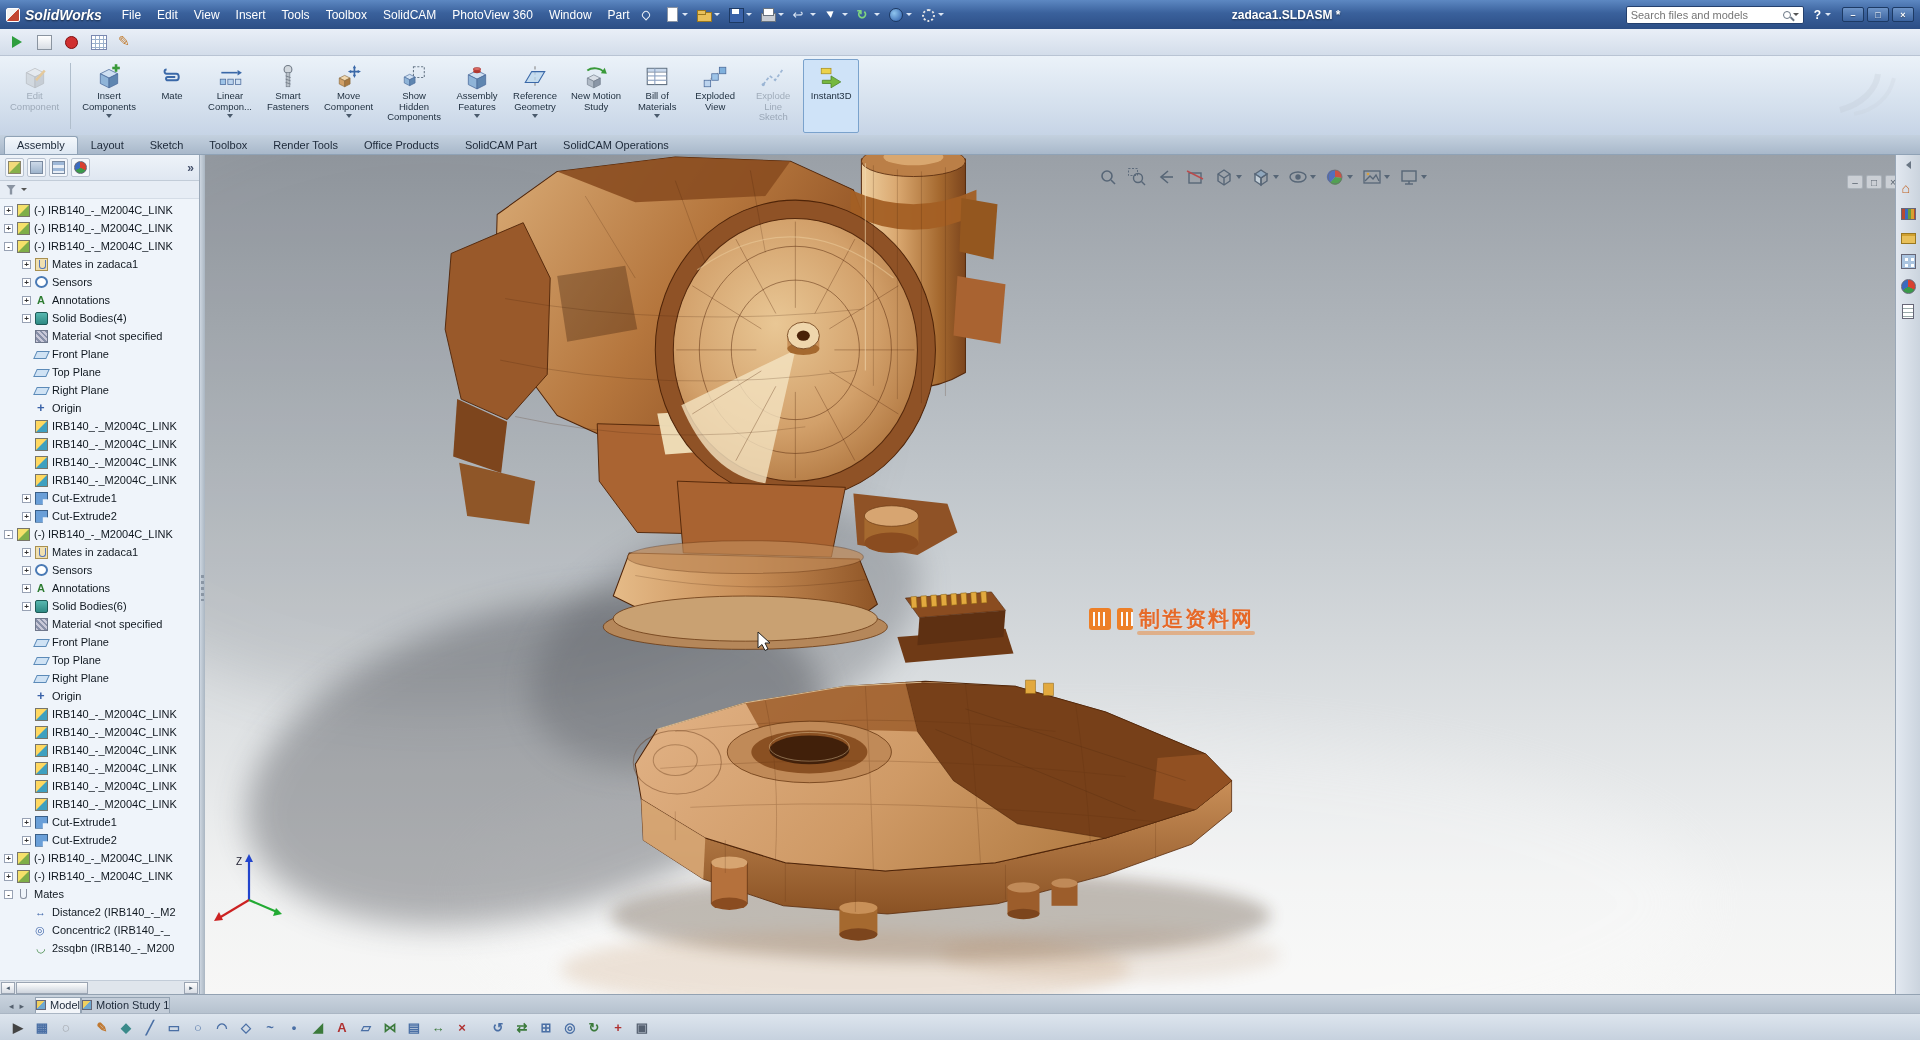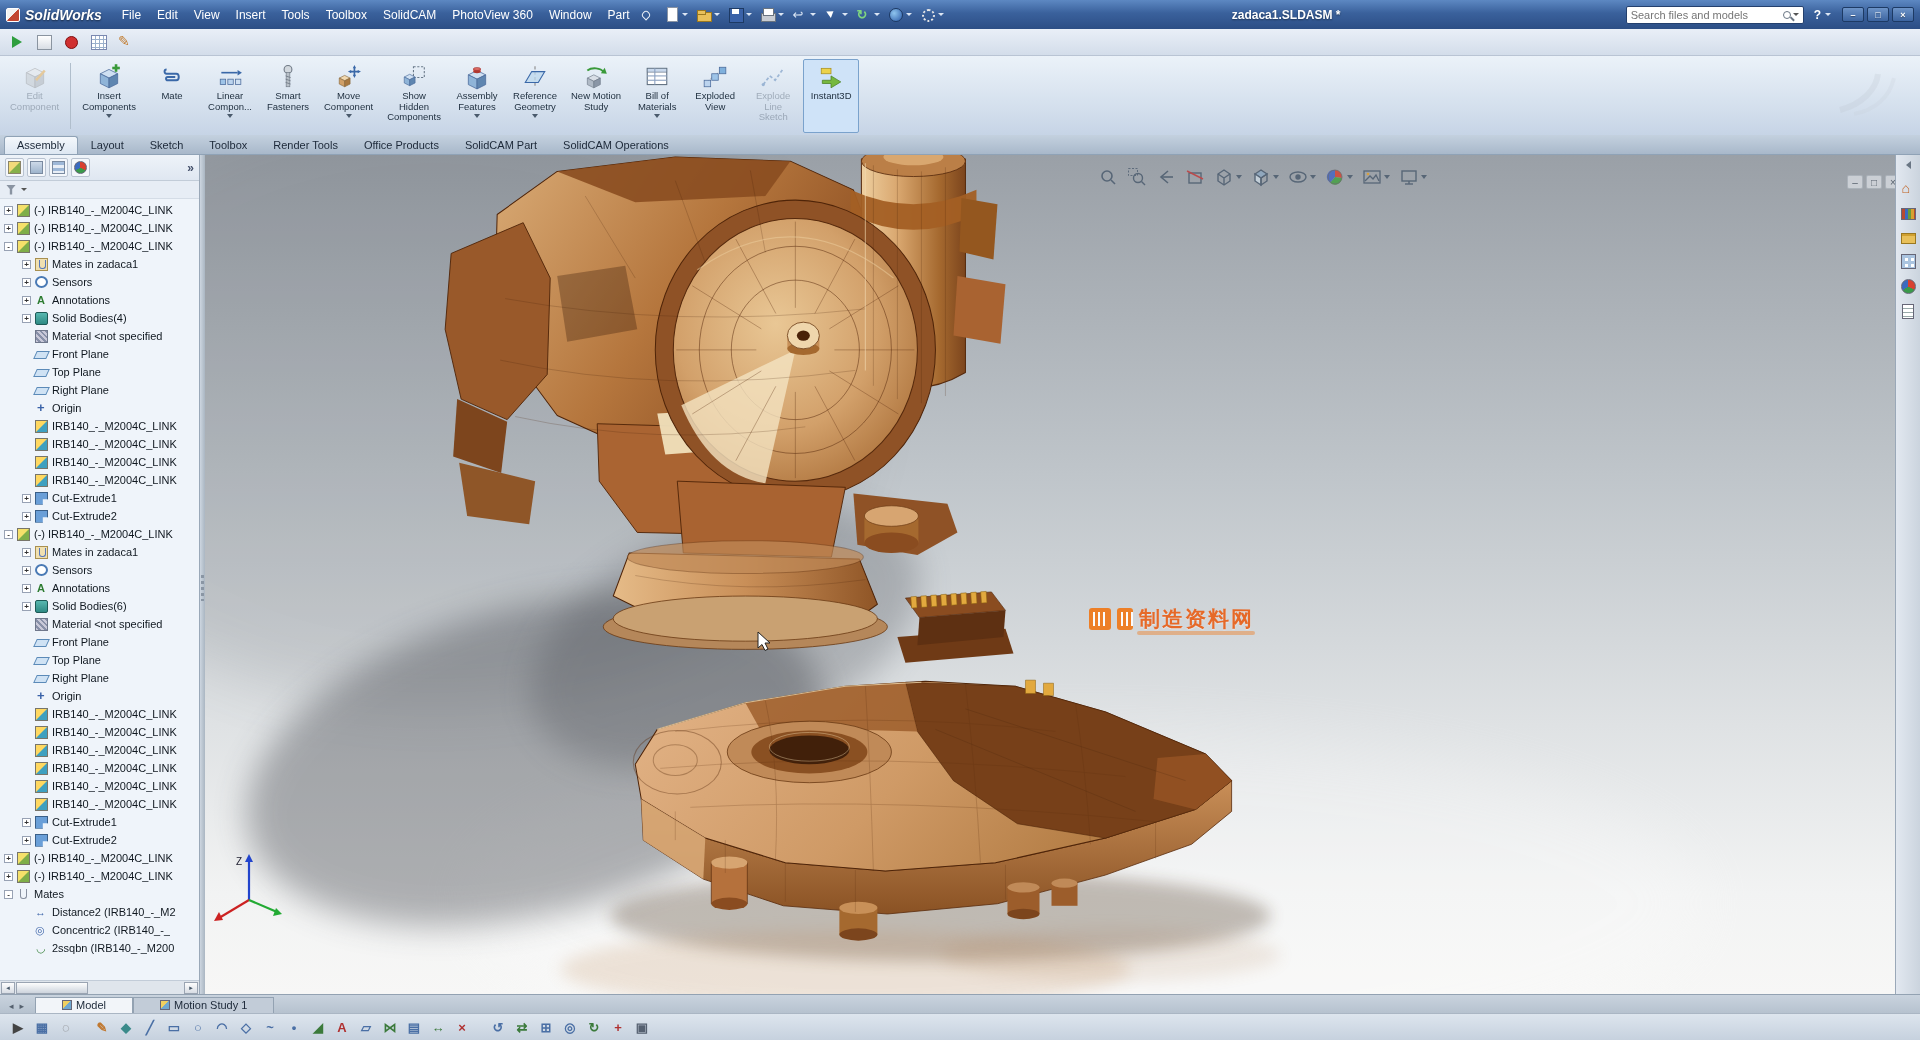--- a/index.html
+++ b/index.html
@@ -143,21 +143,21 @@
   .tp-library{background:repeating-linear-gradient(90deg,#b84a30 0 3px,#3a6ac0 3px 6px,#6a9a3a 6px 9px,#d8a030 9px 12px);border:1px solid #667;height:12px;margin-top:2px;}
   .tp-explorer{background:#e8c05a;border:1px solid #9a7820;height:11px;margin-top:3px;box-shadow:inset 0 2px 0 #d0a030;}
   .tp-palette{background-color:#fff;border:1px solid #667;background-image:repeating-linear-gradient(#aac4e0 0 3px,transparent 3px 6px),repeating-linear-gradient(90deg,#aac4e0 0 3px,transparent 3px 6px);}
   .tp-appear{border-radius:50%;background:conic-gradient(#d84030 0 33%,#3a9a4a 0 66%,#3a6ac0 0);border:1px solid #667;}
   .tp-props{background:#fff;border:1px solid #667;width:12px;background-image:repeating-linear-gradient(transparent 0 3px,#9aa 3px 4px);}
 
   
   .bottom-tabs{flex:0 0 19px;background:linear-gradient(#c9d3de,#b6c2cf);display:flex;align-items:flex-end;padding-left:6px;border-top:1px solid #93a2b2;}
   .bt-nav{font-size:9px;color:#55606e;padding:0 3px 2px;}
   .bt-tabs{display:flex;align-items:flex-end;margin-left:8px;}
-  .btab{display:flex;align-items:center;gap:4px;font-size:11px;padding:1px 26px 2px;border:1px solid #93a2b2;border-bottom:none;background:#c2ccd8;color:#1c2838;white-space:nowrap;}
+  .btab{display:flex;align-items:center;gap:4px;font-size:11px;padding:1px 0 2px;border:1px solid #93a2b2;border-bottom:none;background:#c2ccd8;color:#1c2838;white-space:nowrap;}
   .btab.active{background:#f2f5f9;}
   .btab-ic{width:10px;height:10px;background:linear-gradient(135deg,#f0d060 50%,#70a8d0 50%);border:1px solid #667;flex:0 0 10px;}
   .bottom-toolbar{flex:0 0 27px;background:linear-gradient(#dde5ee,#c6d1de);border-top:1px solid #aab6c4;display:flex;align-items:center;padding:0 8px;gap:4px;}
   .btool{width:20px;height:20px;display:flex;align-items:center;justify-content:center;font-size:13px;font-weight:bold;border-radius:2px;}
   .btool.gap{margin-left:12px;}
   .statusbar{flex:0 0 21px;background:linear-gradient(#dae1ea,#c3cdd9);border-top:1px solid #9fabb9;display:flex;align-items:center;padding:0 8px;font-size:11px;color:#1c2838;}
   .sb-right{margin-left:auto;display:flex;align-items:center;}
   .sb-cell{padding:2px 16px;border-left:1px solid #aab4c0;white-space:nowrap;}
   .sb-globe{width:12px;height:12px;border-radius:50%;background:radial-gradient(circle at 35% 35%,#9fd89f,#3a8ac0 70%);border:1px solid #4a6a8a;margin-left:14px;}
 </style>

